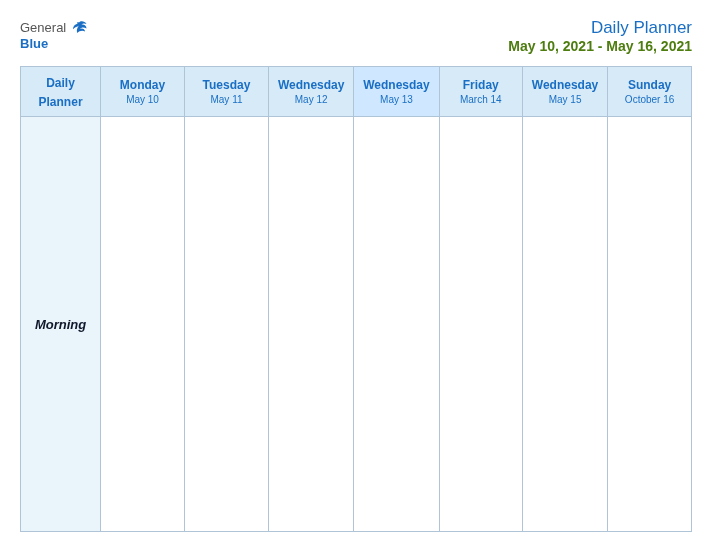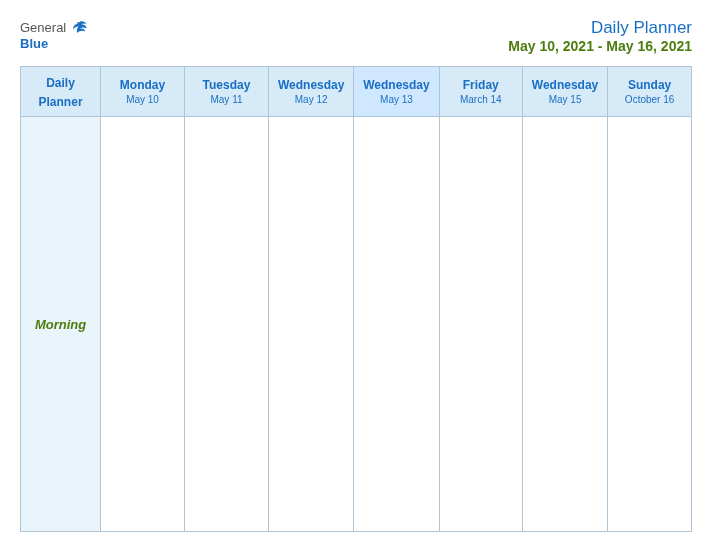--- a/index.html
+++ b/index.html
@@ -106,21 +106,21 @@
     }
 
     .highlighted-header {
       background: #d0e8ff !important;
     }
 
     .row-label-cell {
       background: #eaf4fb;
       width: 82px;
       font-size: 13px;
-      color: #4d7c0f;
+      color: #0f172a;
       font-weight: bold;
       font-style: italic;
     }
 
     .data-cell {
       background: #fff;
       width: 86px;
     }
 
     .morning-row td, .afternoon-row td, .evening-row td {

